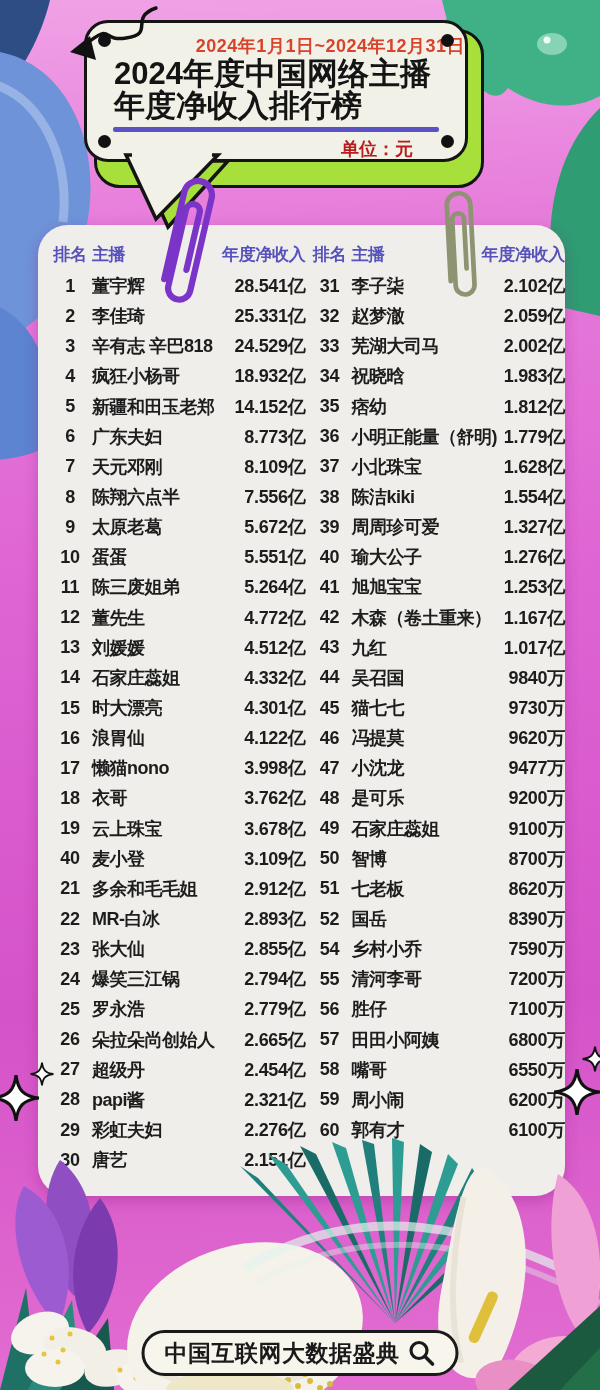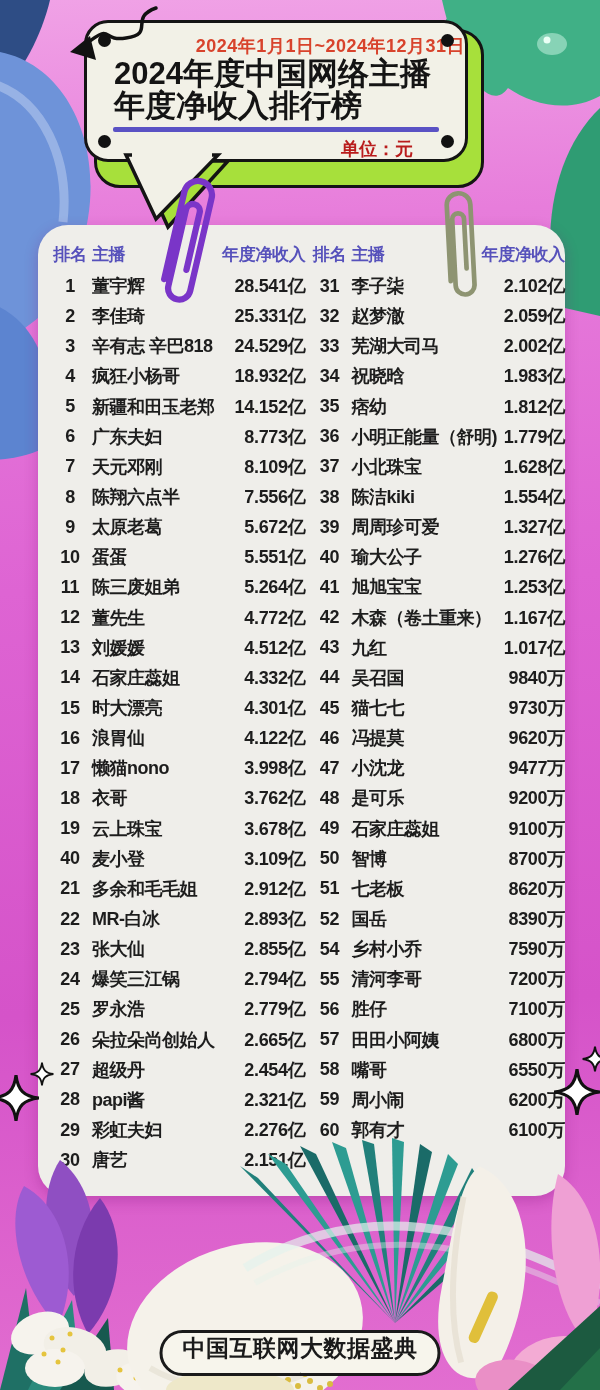--- a/index.html
+++ b/index.html
@@ -44,21 +44,21 @@
   .c-rank{text-align:center;letter-spacing:-.3px;}
   .c-name{white-space:nowrap;min-width:0;letter-spacing:-.5px;}
   .c-value{text-align:right;white-space:nowrap;letter-spacing:-.3px;}
 
   
   .sparkle{position:absolute;z-index:4;}
 
   
   .badge{position:absolute;left:50%;top:1330px;transform:translateX(-50%);z-index:6;
     background:#f7f5ec;border:3.5px solid #1a1a1a;border-radius:28px;
-    height:46px;display:flex;align-items:center;gap:8px;padding:0 20px;box-sizing:border-box;flex-direction:column;}
+    height:46px;display:flex;align-items:center;gap:8px;padding:0 20px;box-sizing:border-box;}
   .badge-text{font-size:23px;font-weight:700;color:#1a1a1a;letter-spacing:.5px;white-space:nowrap;}
 </style>
 </head>
 <body>
 
 <svg class="deco deco-top" width="600" height="460" viewBox="0 0 600 460">
   <path d="M0,0 L50,0 C42,34 22,74 0,92 Z" fill="#2e4d85"></path>
   <path d="M-18,50 C58,52 102,132 88,218 C76,296 30,338 -22,346 Z" fill="#6e93d9"></path>
   <path d="M-6,84 C42,100 70,158 63,222" stroke="#9fb7e6" stroke-width="9" fill="none" opacity="0.85"></path>
   <path d="M-20,300 C34,312 62,372 44,448 C20,460 -10,462 -24,458 Z" fill="#5c84d0"></path>

